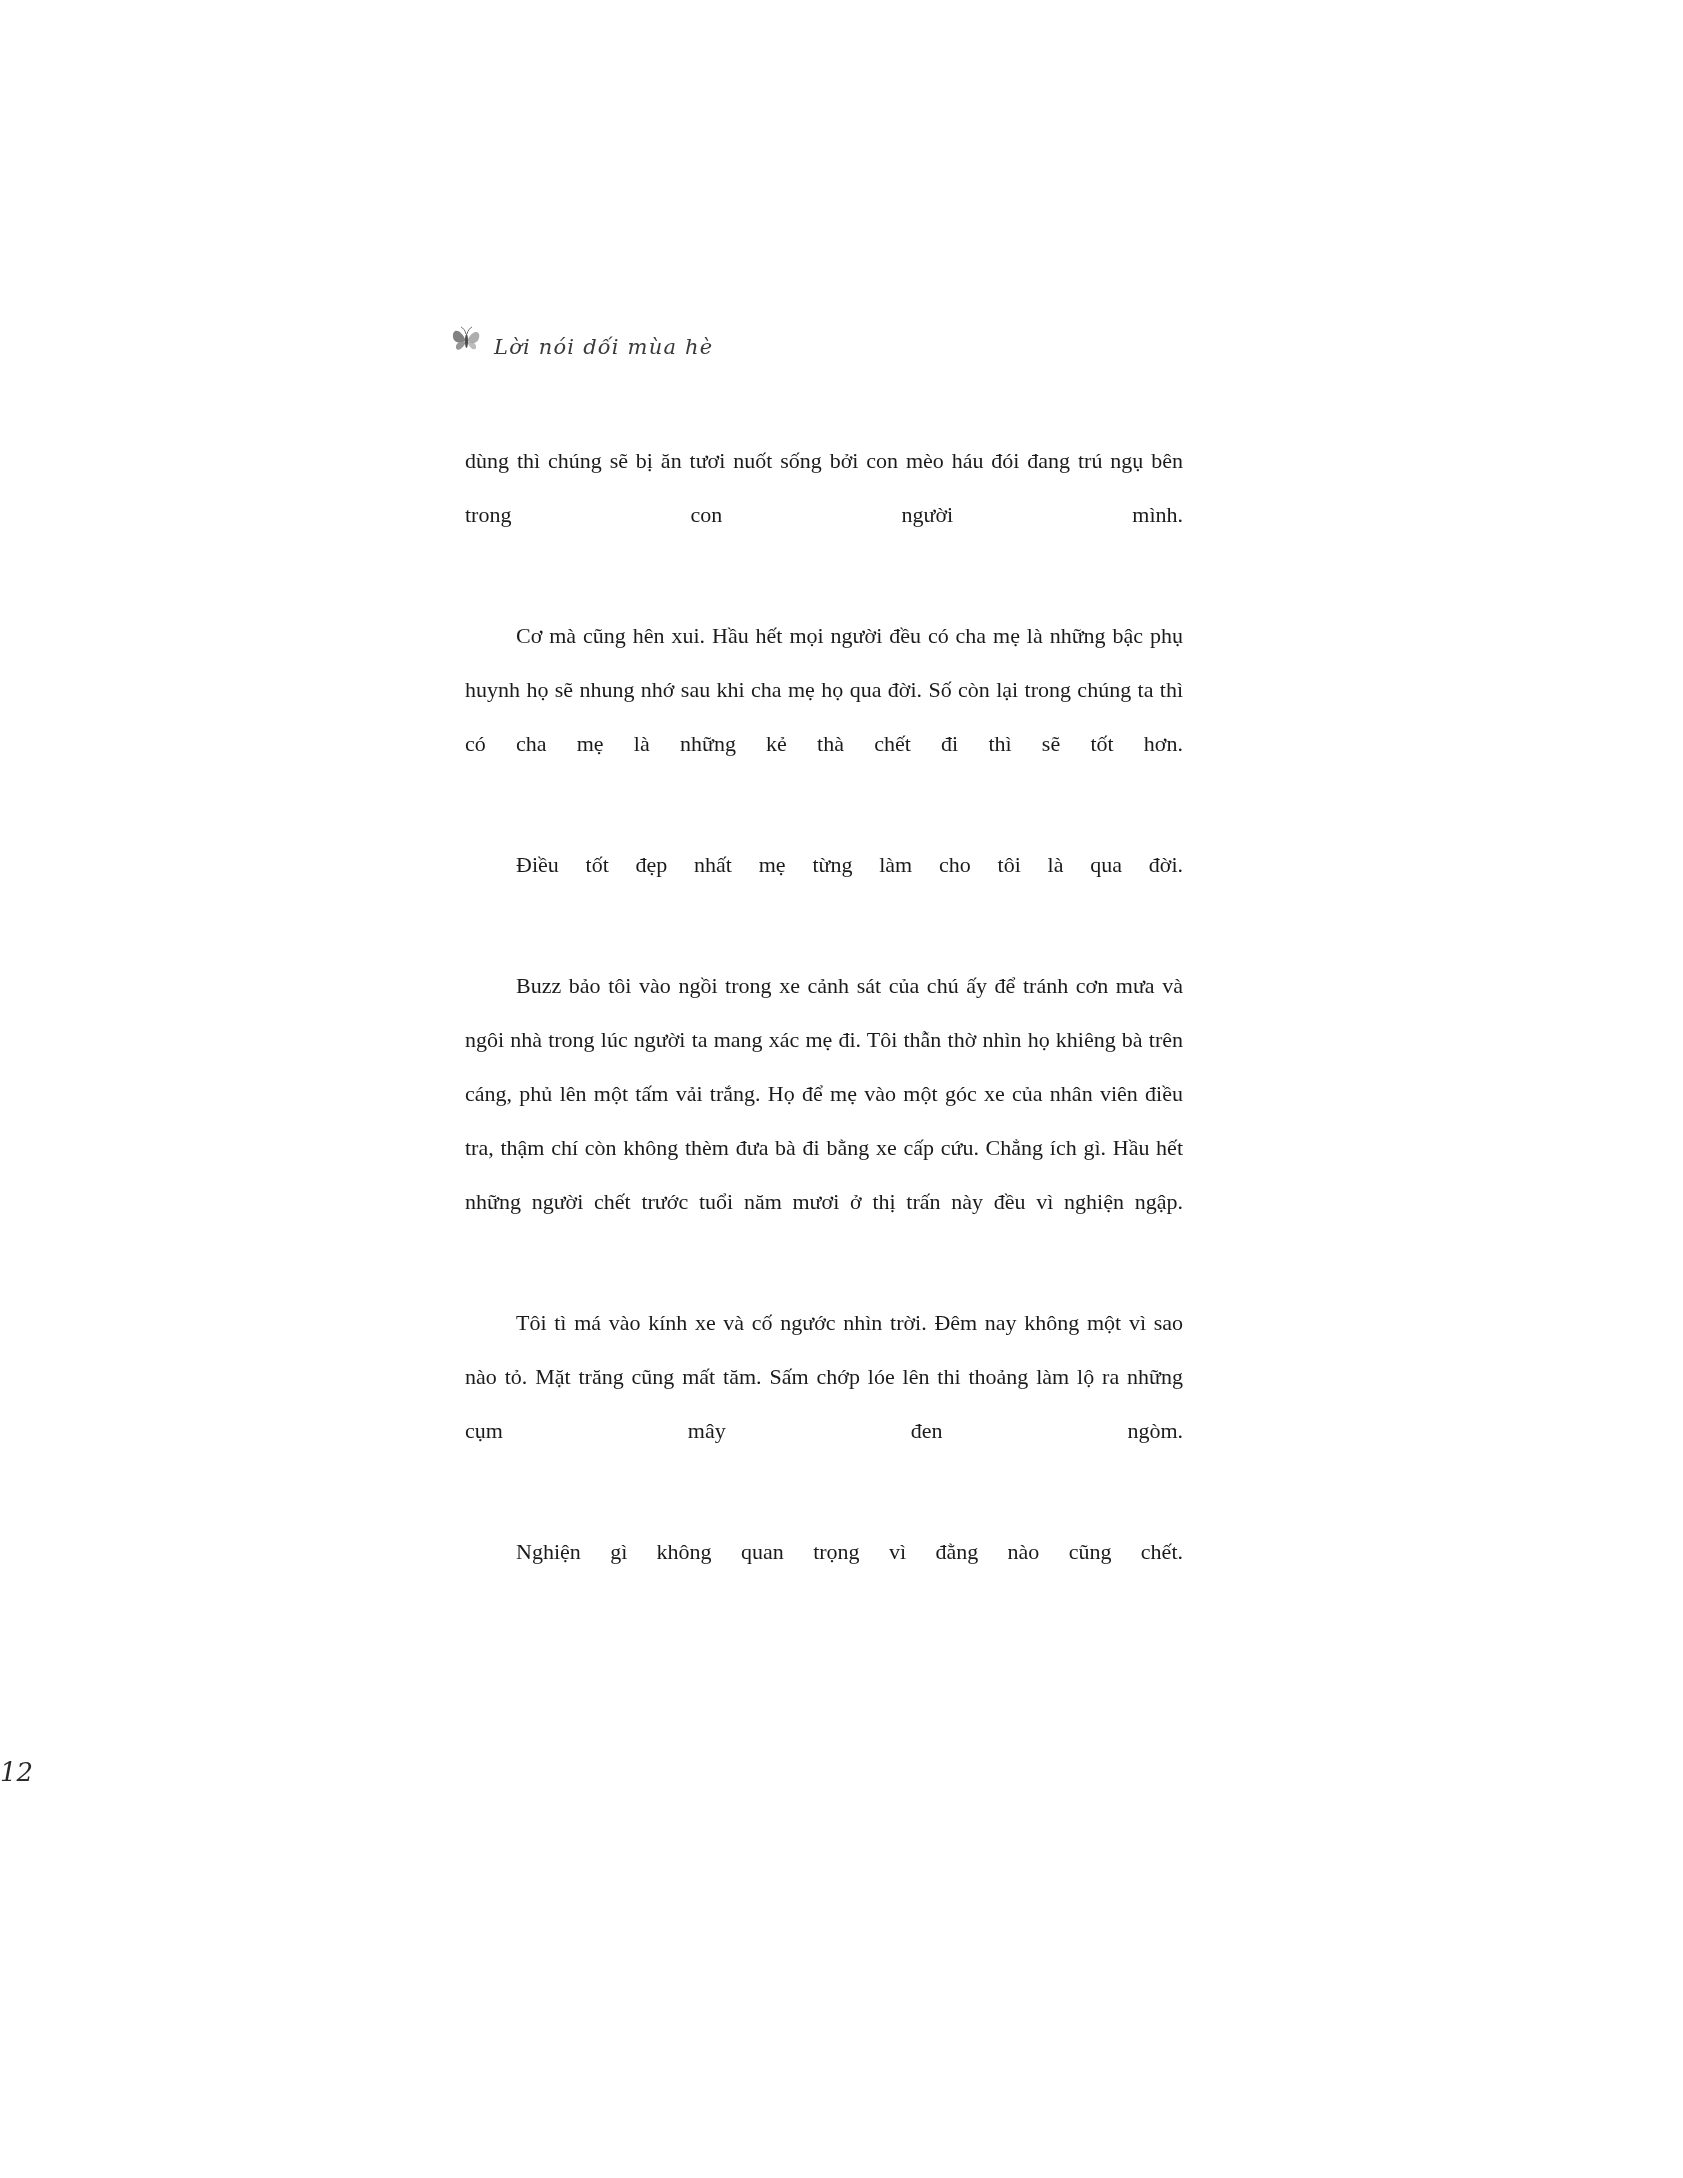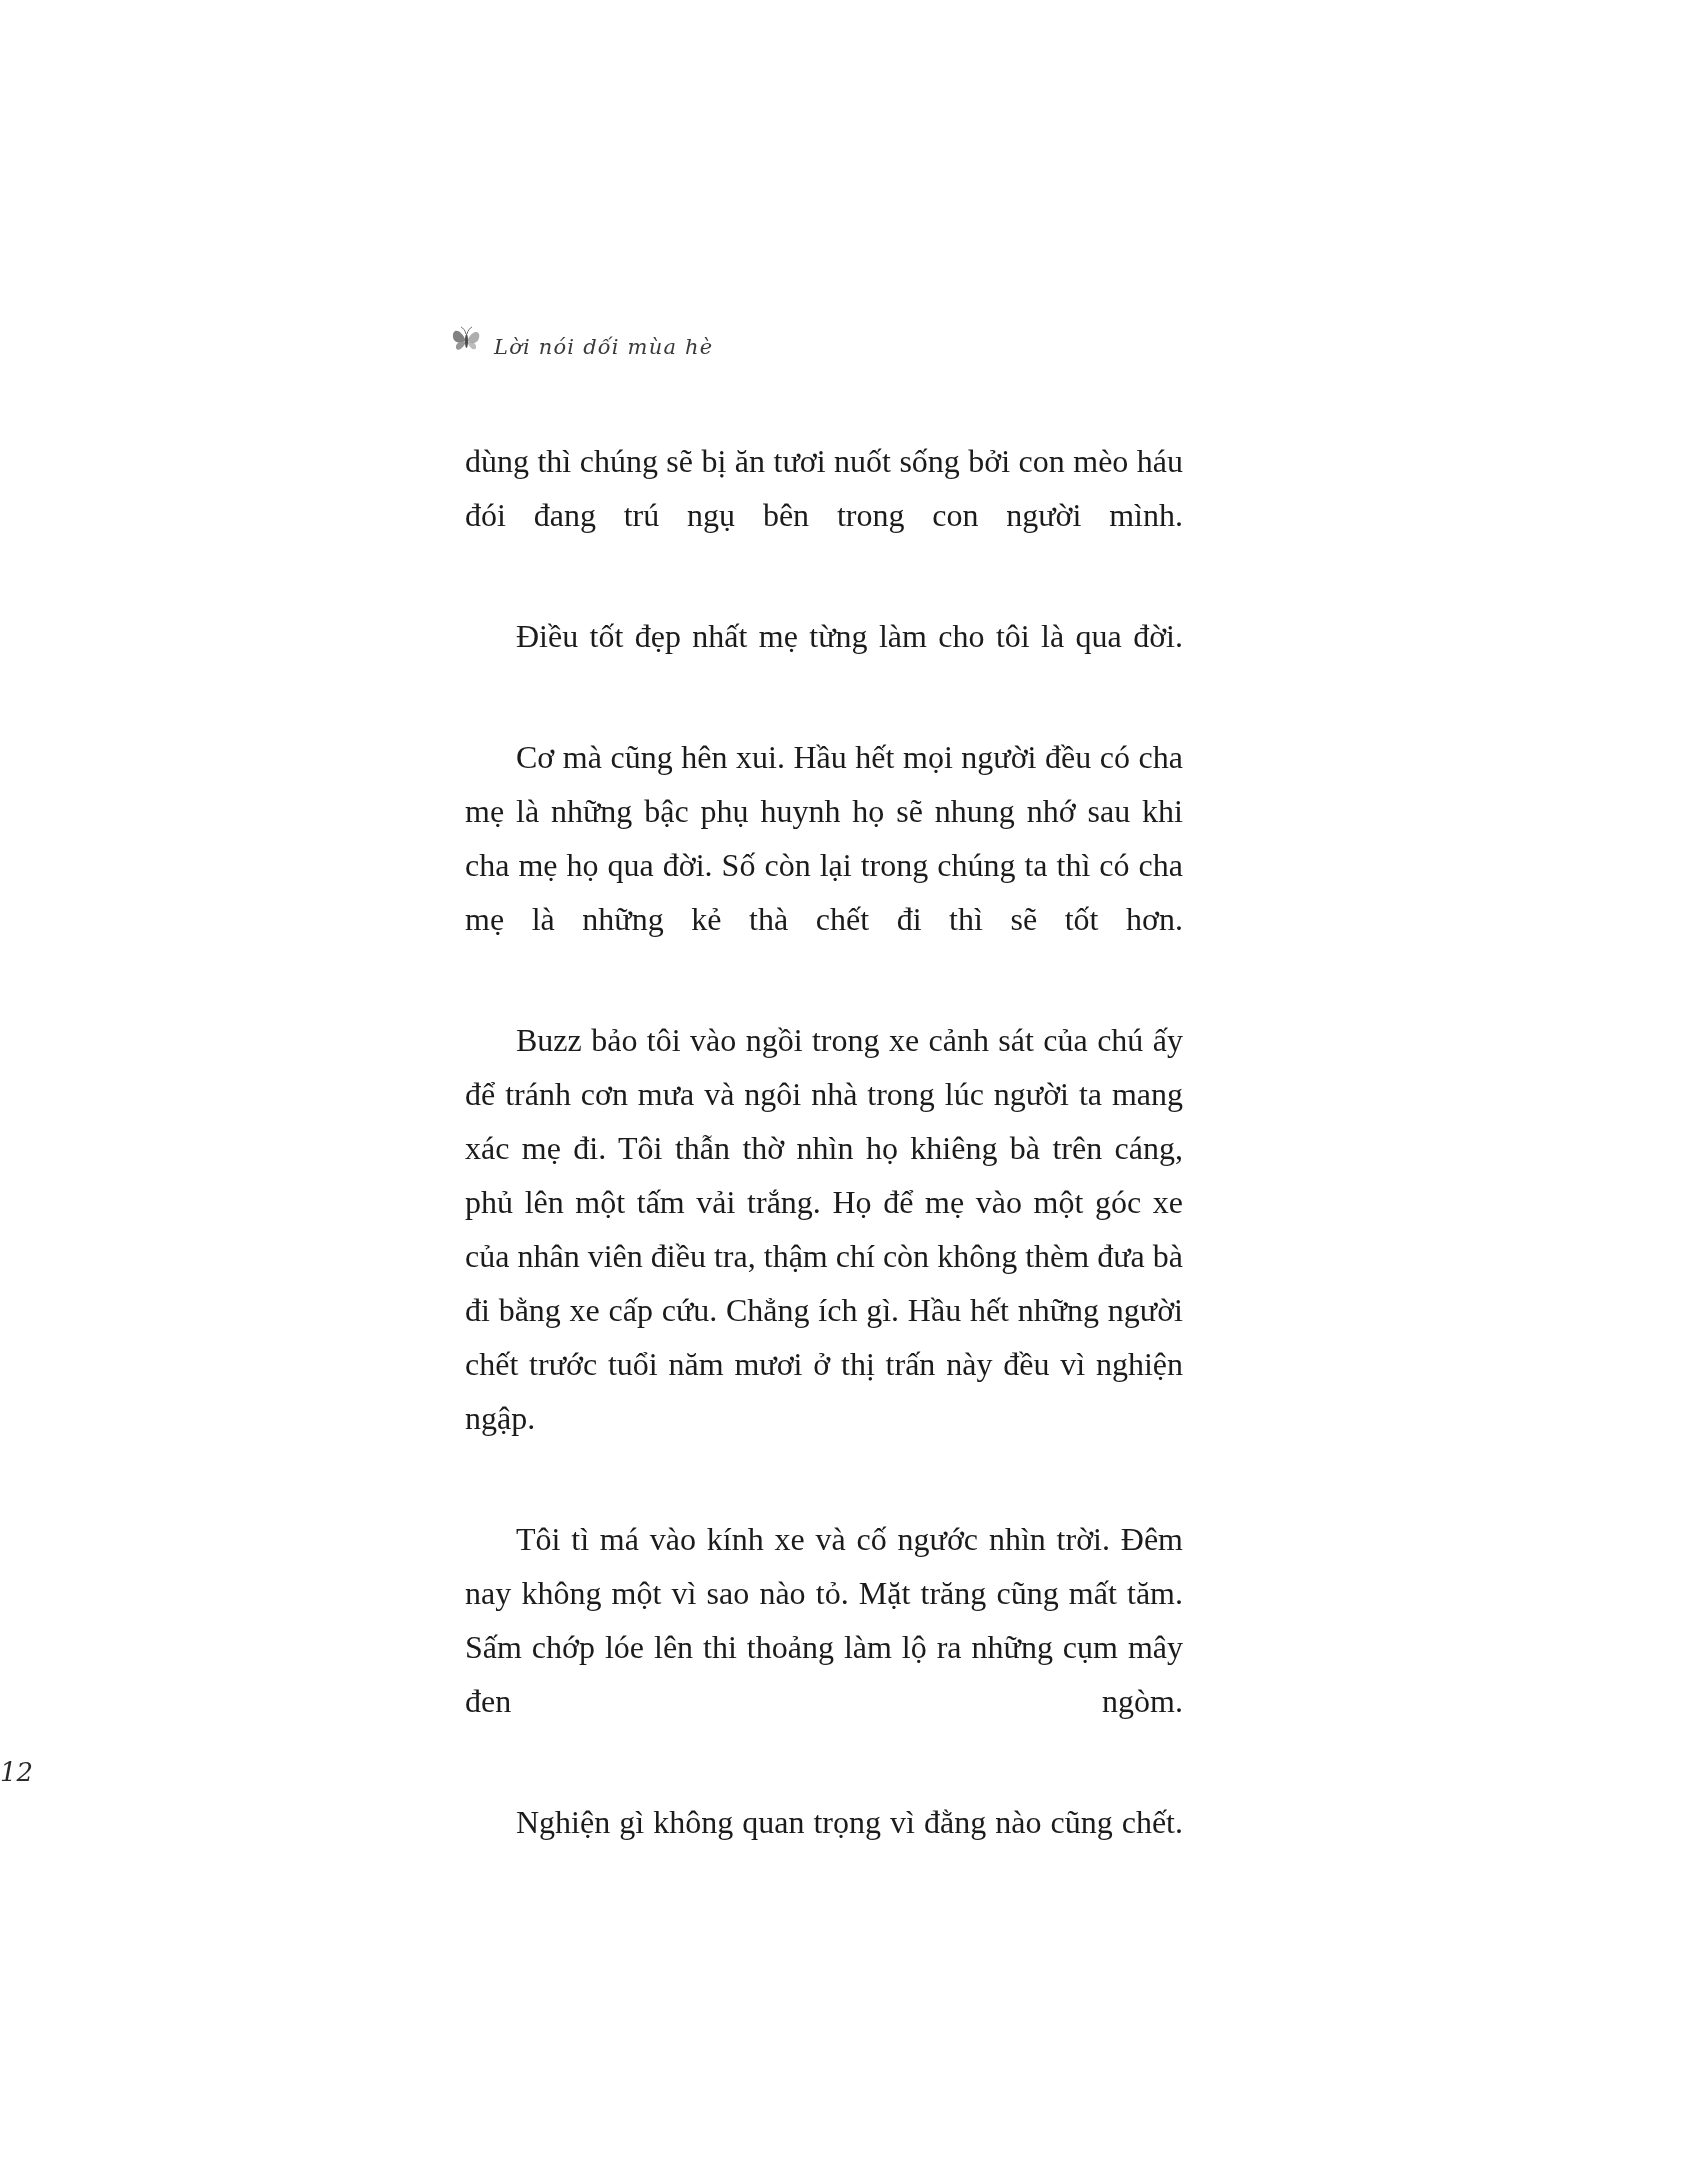--- a/index.html
+++ b/index.html
@@ -53,21 +53,21 @@
 
   
   .textblock {
     position: absolute;
     left: 465px;
     top: 434px;
     width: 718px;
   }
   .textblock p {
     margin: 0 0 0 0;
-    font-size: 32px;
+    font-size: 22px;
     line-height: 54px;
     text-align: justify;
     text-justify: inter-word;
     color: #1b1b1b;
     hyphens: none;
   }
   .textblock p.indent {
     text-indent: 51px;
     margin-top: 13px;
   }
@@ -115,22 +115,22 @@
           <path d="M16 13 C15 9, 13 7, 11 6" stroke="#4a4a4a" stroke-width="0.8" fill="none"></path>
           <path d="M17 13 C18 9, 20 7, 22 6" stroke="#4a4a4a" stroke-width="0.8" fill="none"></path>
         </g>
       </svg>
     </span>
     <span class="header-title">Lời nói dối mùa hè</span>
   </div>
 
   <div class="textblock">
     <p class="first">dùng thì chúng sẽ bị ăn tươi nuốt sống bởi con mèo háu đói đang trú ngụ bên trong con người mình.</p>
+    <p class="indent">Cơ mà cũng hên xui. Hầu hết mọi người đều có cha mẹ là những bậc phụ huynh họ sẽ nhung nhớ sau khi cha mẹ họ qua đời. Số còn lại trong chúng ta thì có cha mẹ là những kẻ thà chết đi thì sẽ tốt hơn.</p>
     <p class="indent">Điều tốt đẹp nhất mẹ từng làm cho tôi là qua đời.</p>
-    <p class="indent">Cơ mà cũng hên xui. Hầu hết mọi người đều có cha mẹ là những bậc phụ huynh họ sẽ nhung nhớ sau khi cha mẹ họ qua đời. Số còn lại trong chúng ta thì có cha mẹ là những kẻ thà chết đi thì sẽ tốt hơn.</p>
     <p class="indent">Buzz bảo tôi vào ngồi trong xe cảnh sát của chú ấy để tránh cơn mưa và ngôi nhà trong lúc người ta mang xác mẹ đi. Tôi thẫn thờ nhìn họ khiêng bà trên cáng, phủ lên một tấm vải trắng. Họ để mẹ vào một góc xe của nhân viên điều tra, thậm chí còn không thèm đưa bà đi bằng xe cấp cứu. Chẳng ích gì. Hầu hết những người chết trước tuổi năm mươi ở thị trấn này đều vì nghiện ngập.</p>
     <p class="indent">Tôi tì má vào kính xe và cố ngước nhìn trời. Đêm nay không một vì sao nào tỏ. Mặt trăng cũng mất tăm. Sấm chớp lóe lên thi thoảng làm lộ ra những cụm mây đen ngòm.</p>
     <p class="indent">Nghiện gì không quan trọng vì đằng nào cũng chết.</p>
   </div>
 
   <div class="folio">12</div>
 
 </div>
 
 

